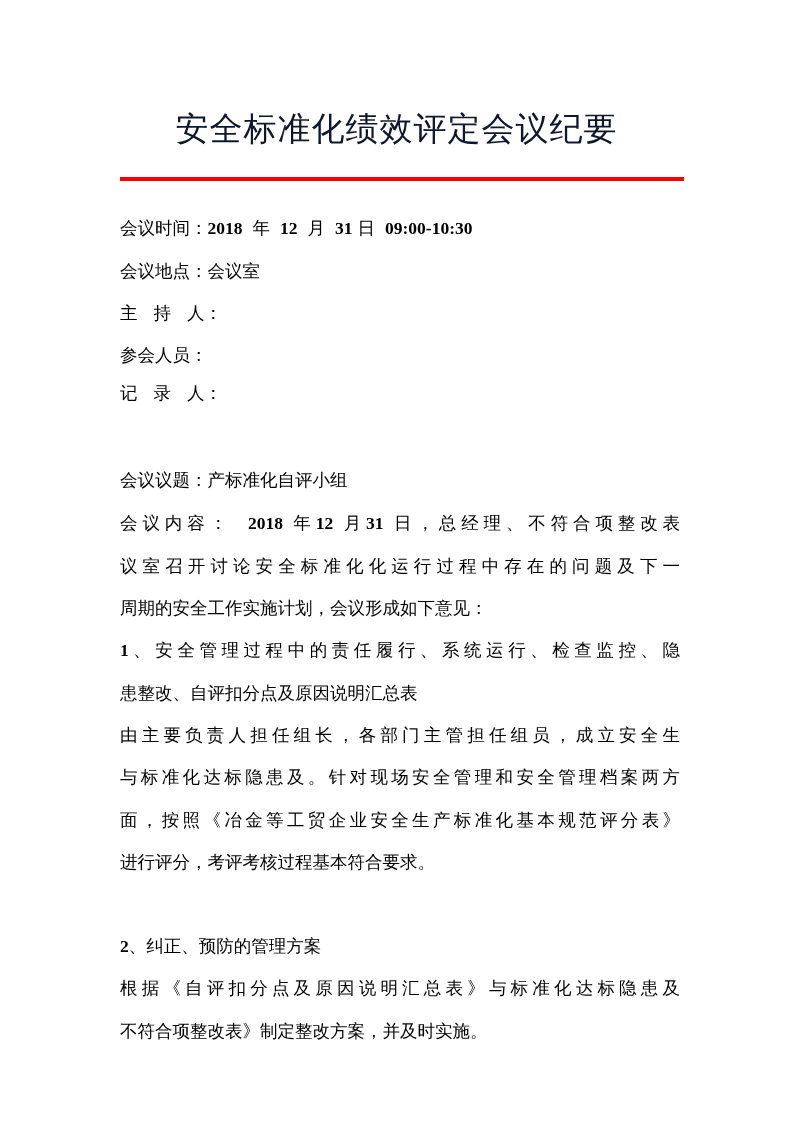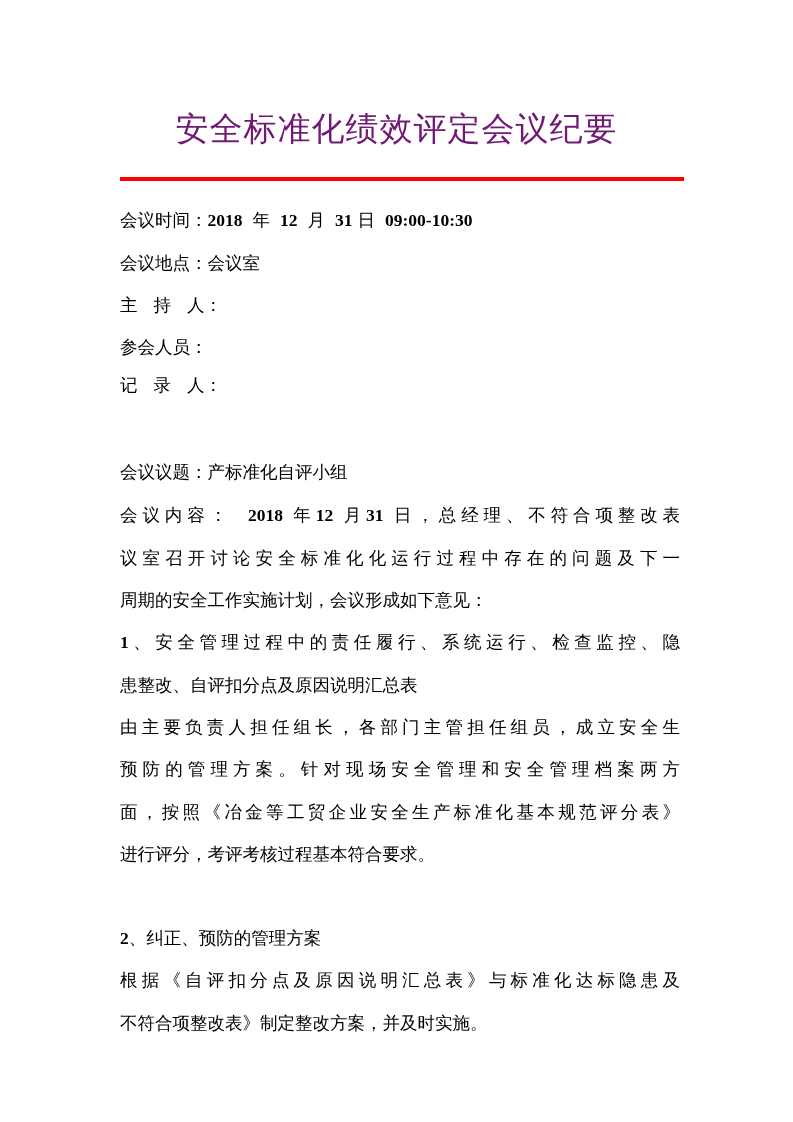--- a/index.html
+++ b/index.html
@@ -1,21 +1,21 @@
 <!DOCTYPE html>
 <html><head>
 <meta charset="utf-8">
 <style>
   html, body { margin: 0; padding: 0; background: #ffffff; }
   body { width: 793px; height: 1122px; position: relative; overflow: hidden;
          font-family: "DejaVu Serif", "Liberation Serif", serif; color: #000; }
   .title { position: absolute; left: 0; width: 793px; top: 104px; text-align: center;
-           font-size: 33px; color: #701a75; letter-spacing: 1px; line-height: 50px; }
+           font-size: 33px; color: #0f172a; letter-spacing: 1px; line-height: 50px; }
   .rule { position: absolute; left: 120px; top: 177px; width: 564px; height: 4px; background: #ff0000; }
-  .line { position: absolute; left: 120px; font-size: 17.5px; line-height: 24px; white-space: nowrap; }
+  .line { position: absolute; left: 120px; font-size: 17.5px; line-height: 24px; white-space: nowrap; margin-top: 8px; }
   .b { font-weight: bold; font-family: "Liberation Serif", serif; }
   .sp { display: inline-block; width: 10px; }
   .sp2 { display: inline-block; width: 16px; }
   .j { width: 560px; text-align: justify; text-align-last: justify; }
 </style>
 </head>
 <body>
 
 <div>
 
@@ -51,21 +51,21 @@
   </div>
   <div class="line j" style="top:546px;">议室召开讨论安全标准化化运行过程中存在的问题及下一</div>
   <div class="line" style="top:588px;">周期的安全工作实施计划，会议形成如下意见：</div>
 
   <div class="line j" style="top:630px;">
     <span class="b">1</span><span>、安全管理过程中的责任履行、系统运行、检查监控、隐</span>
   </div>
   <div class="line" style="top:673px;">患整改、自评扣分点及原因说明汇总表</div>
 
   <div class="line j" style="top:715px;">由主要负责人担任组长，各部门主管担任组员，成立安全生</div>
-  <div class="line j" style="top:757px;">预防的管理方案。针对现场安全管理和安全管理档案两方</div>
+  <div class="line j" style="top:757px;">与标准化达标隐患及。针对现场安全管理和安全管理档案两方</div>
   <div class="line j" style="top:800px;">面，按照《冶金等工贸企业安全生产标准化基本规范评分表》</div>
   <div class="line" style="top:842px;">进行评分，考评考核过程基本符合要求。</div>
 
   <div class="line" style="top:926px;">
     <span class="b">2</span><span>、纠正、预防的管理方案</span>
   </div>
   <div class="line j" style="top:968px;">根据《自评扣分点及原因说明汇总表》与标准化达标隐患及</div>
   <div class="line" style="top:1011px;">不符合项整改表》制定整改方案，并及时实施。</div>
 
 </div>

